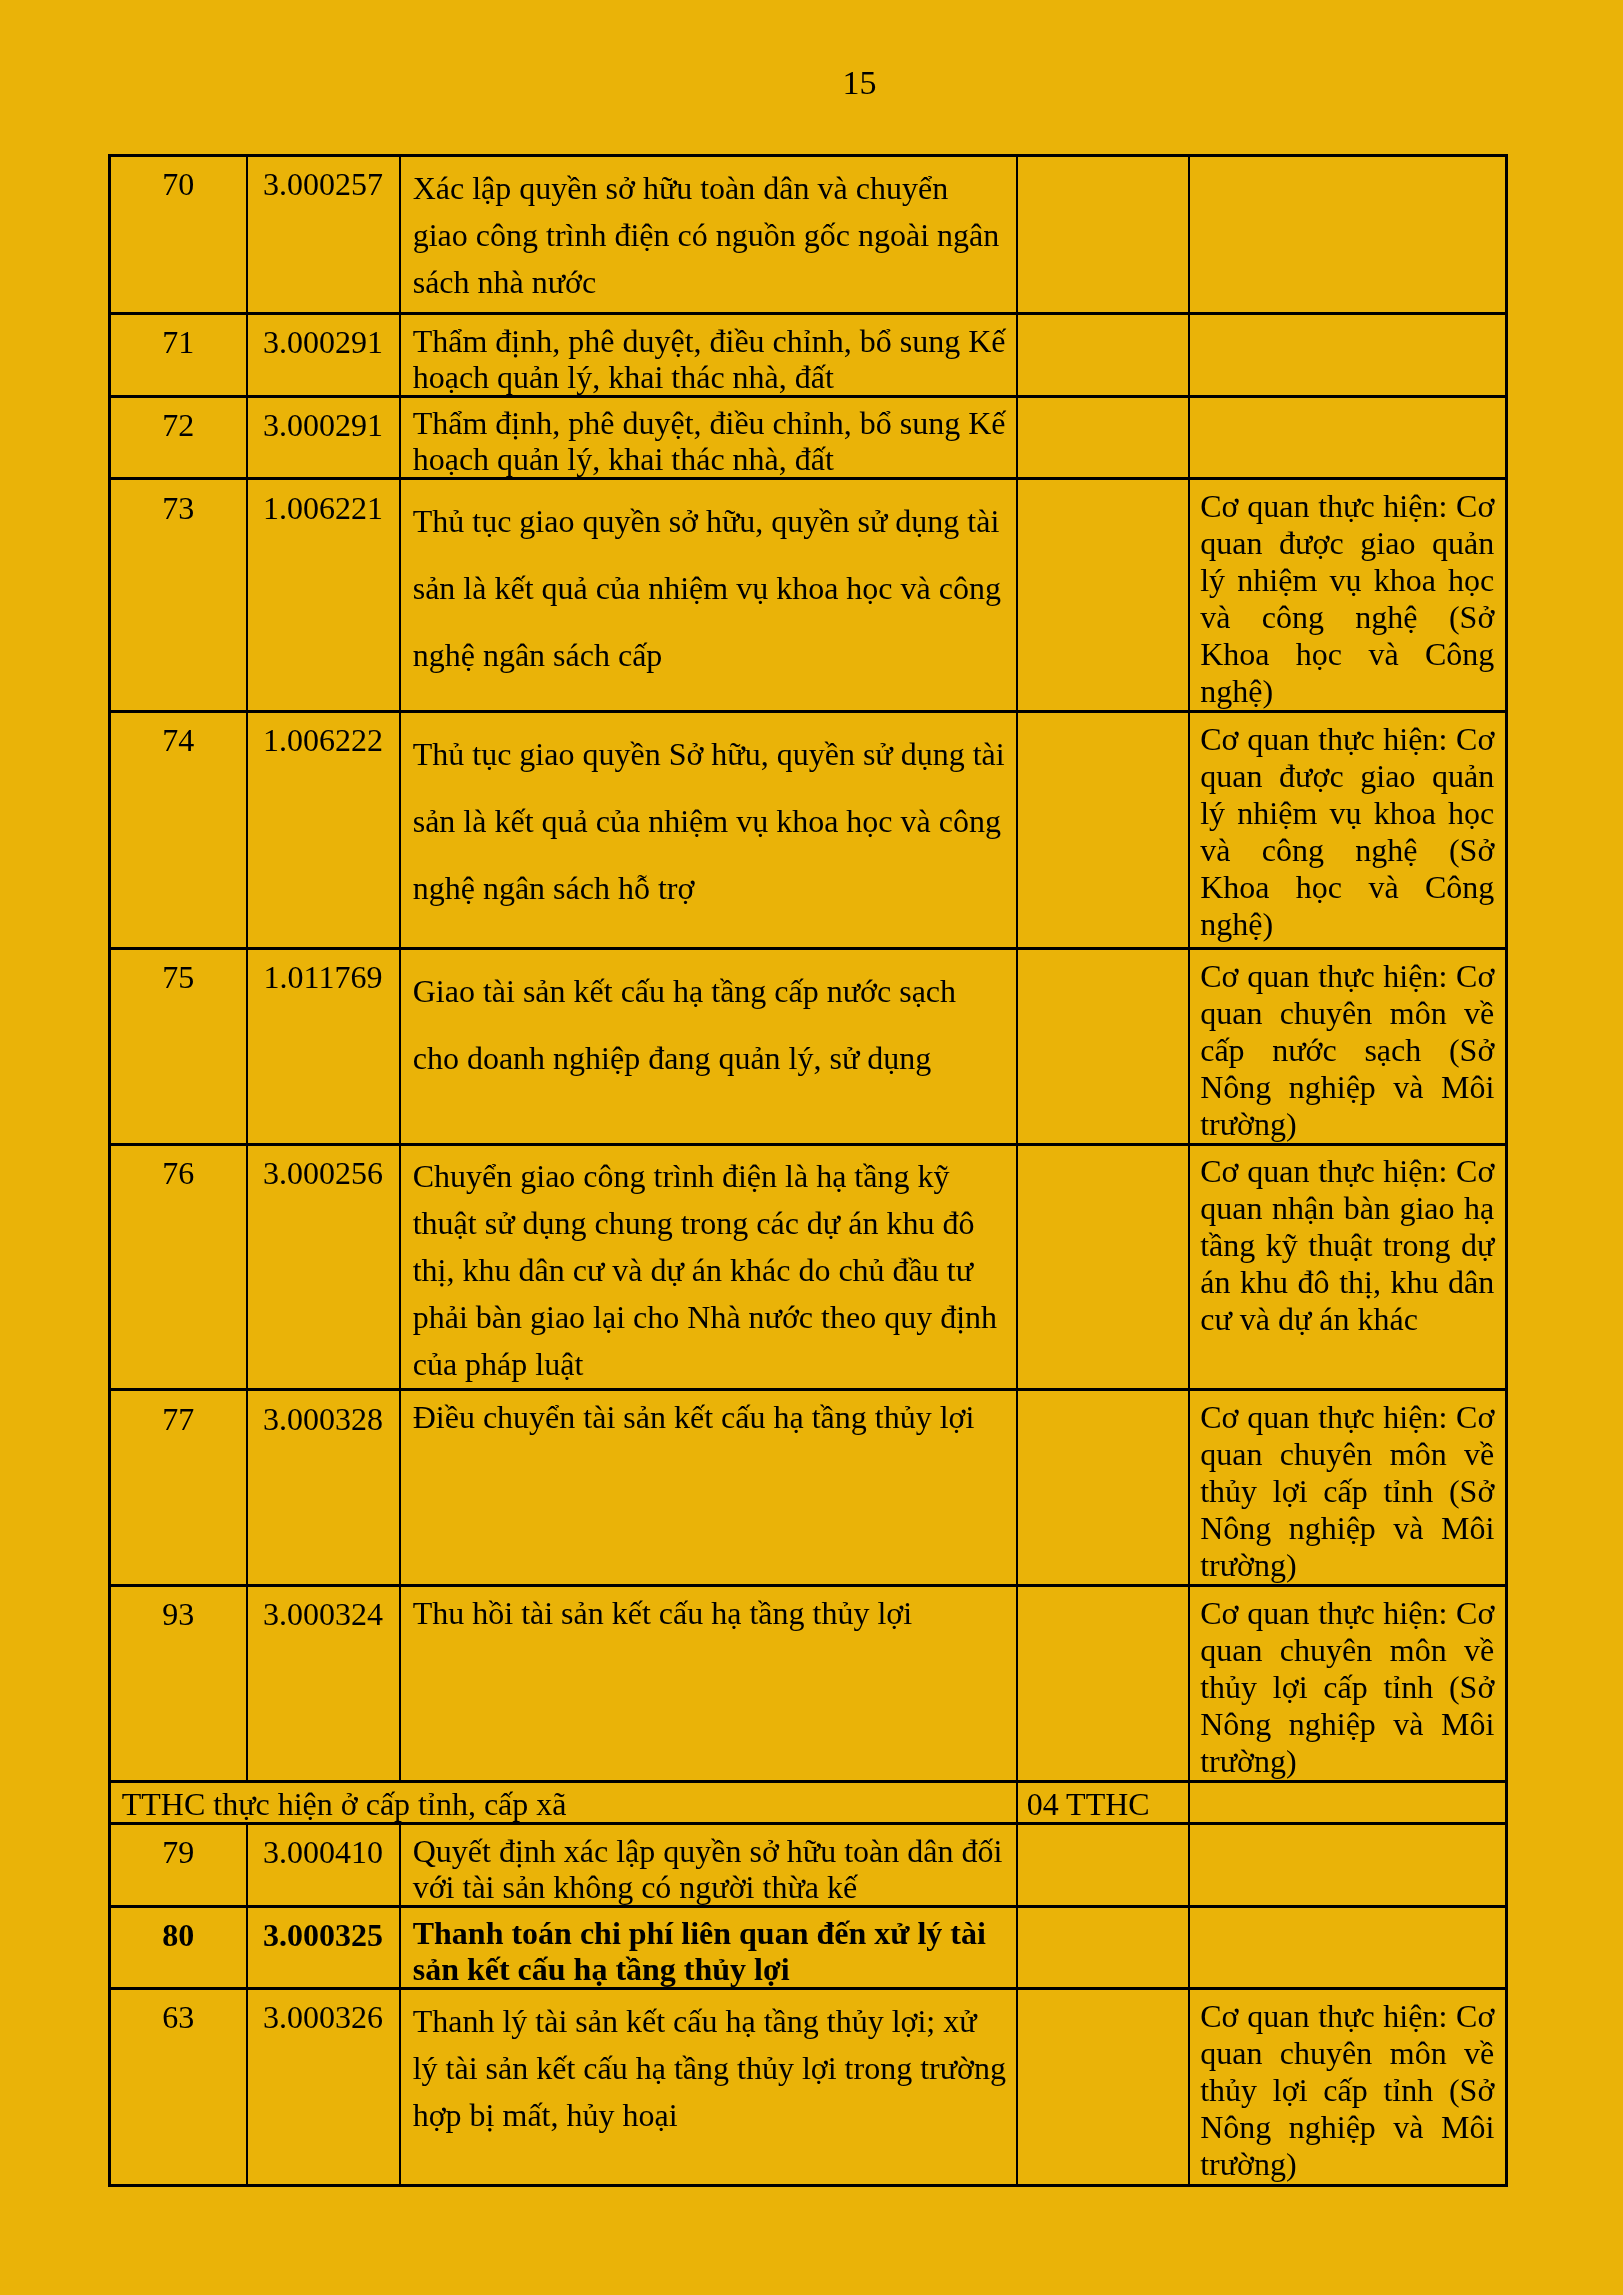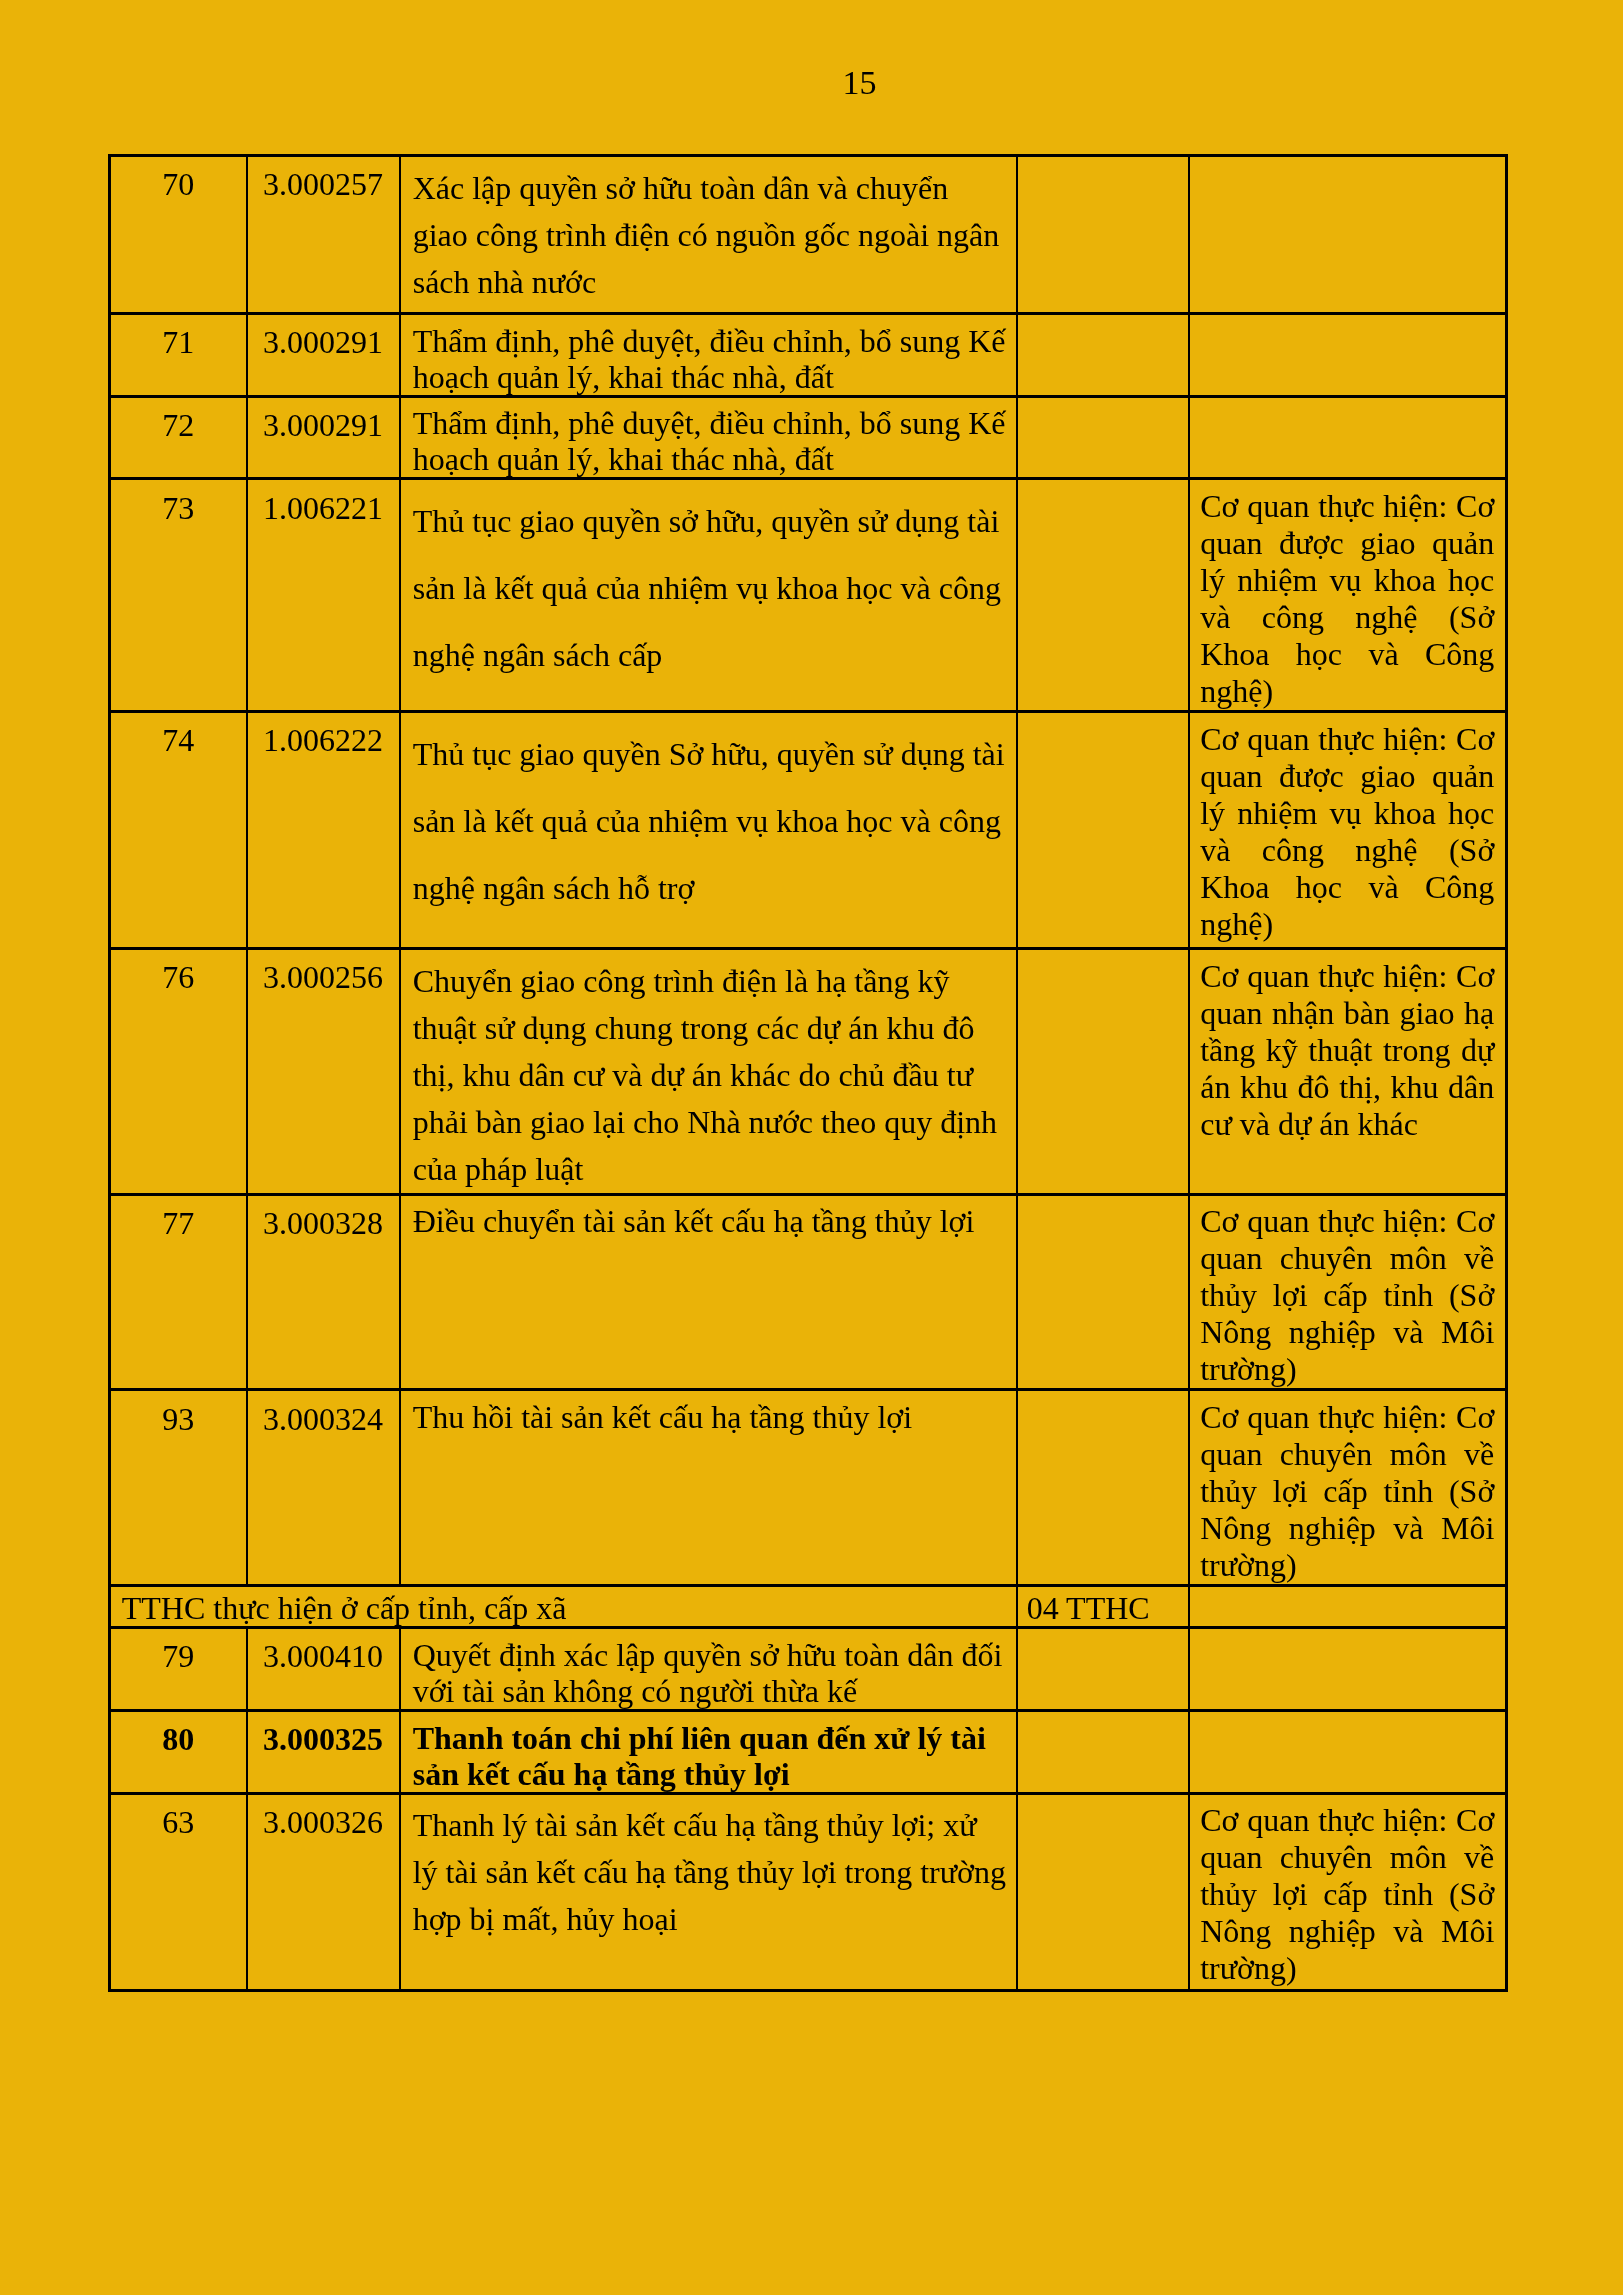--- a/index.html
+++ b/index.html
@@ -113,20 +113,27 @@
           <td class="count"></td>
           <td class="note">Cơ quan thực hiện: Cơ quan được giao quản lý nhiệm vụ khoa học và công nghệ (Sở Khoa học và Công nghệ)</td>
         </tr>
         <tr class="h310">
           <td class="stt">74</td>
           <td class="code">1.006222</td>
           <td class="name lh-wide">Thủ tục giao quyền Sở hữu, quyền sử dụng tài sản là kết quả của nhiệm vụ khoa học và công nghệ ngân sách hỗ trợ</td>
           <td class="count"></td>
           <td class="note">Cơ quan thực hiện: Cơ quan được giao quản lý nhiệm vụ khoa học và công nghệ (Sở Khoa học và Công nghệ)</td>
         </tr>
+        <tr class="h236">
+          <td class="stt">75</td>
+          <td class="code">1.011769</td>
+          <td class="name lh-wide">Giao tài sản kết cấu hạ tầng cấp nước sạch cho doanh nghiệp đang quản lý, sử dụng</td>
+          <td class="count"></td>
+          <td class="note">Cơ quan thực hiện: Cơ quan chuyên môn về cấp nước sạch (Sở Nông nghiệp và Môi trường)</td>
+        </tr>
         <tr class="h307">
           <td class="stt">76</td>
           <td class="code">3.000256</td>
           <td class="name lh-med">Chuyển giao công trình điện là hạ tầng kỹ thuật sử dụng chung trong các dự án khu đô thị, khu dân cư và dự án khác do chủ đầu tư phải bàn giao lại cho Nhà nước theo quy định của pháp luật</td>
           <td class="count"></td>
           <td class="note">Cơ quan thực hiện: Cơ quan nhận bàn giao hạ tầng kỹ thuật trong dự án khu đô thị, khu dân cư và dự án khác</td>
         </tr>
         <tr class="h244">
           <td class="stt">77</td>
           <td class="code">3.000328</td>

